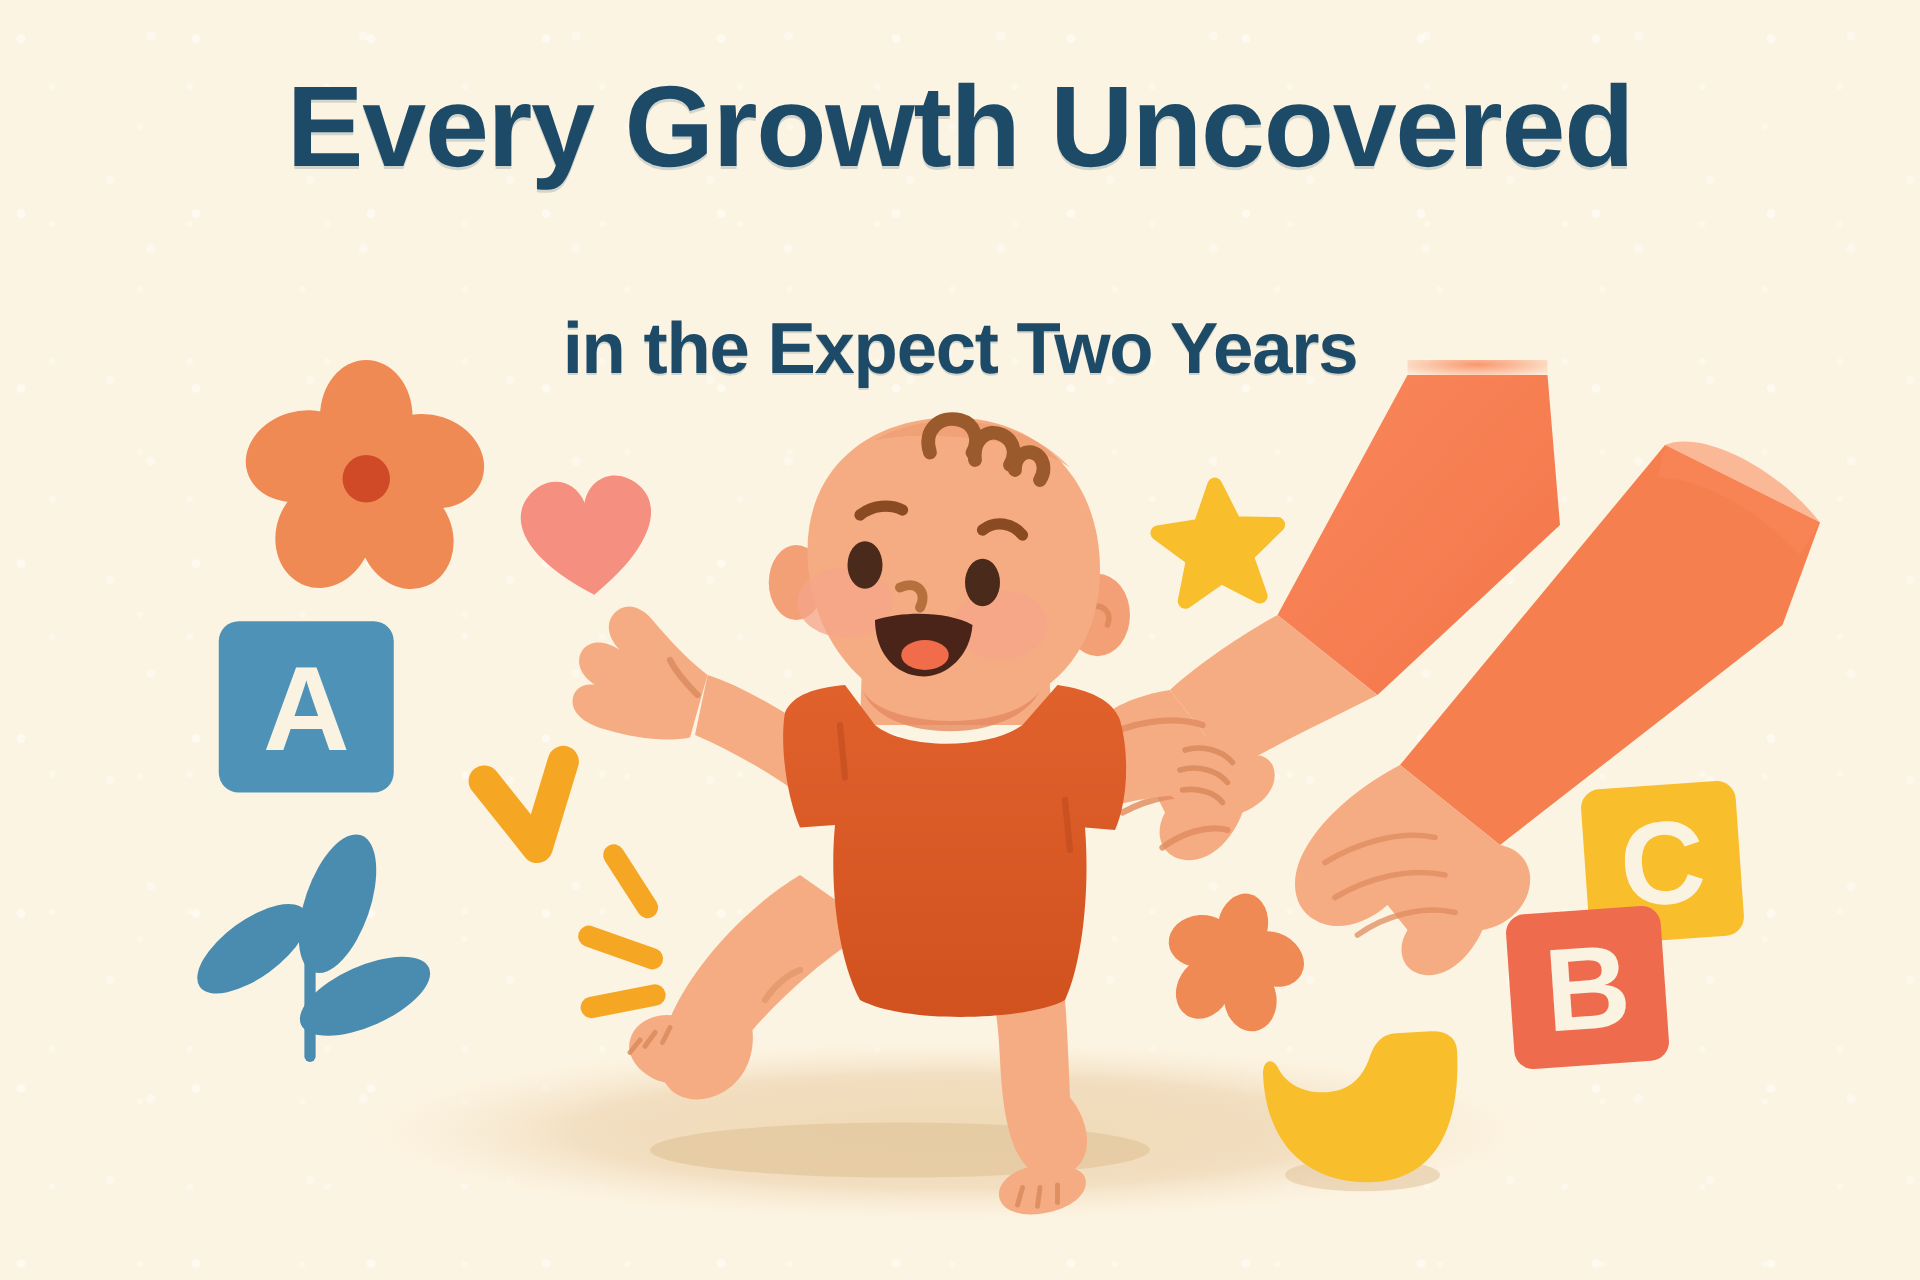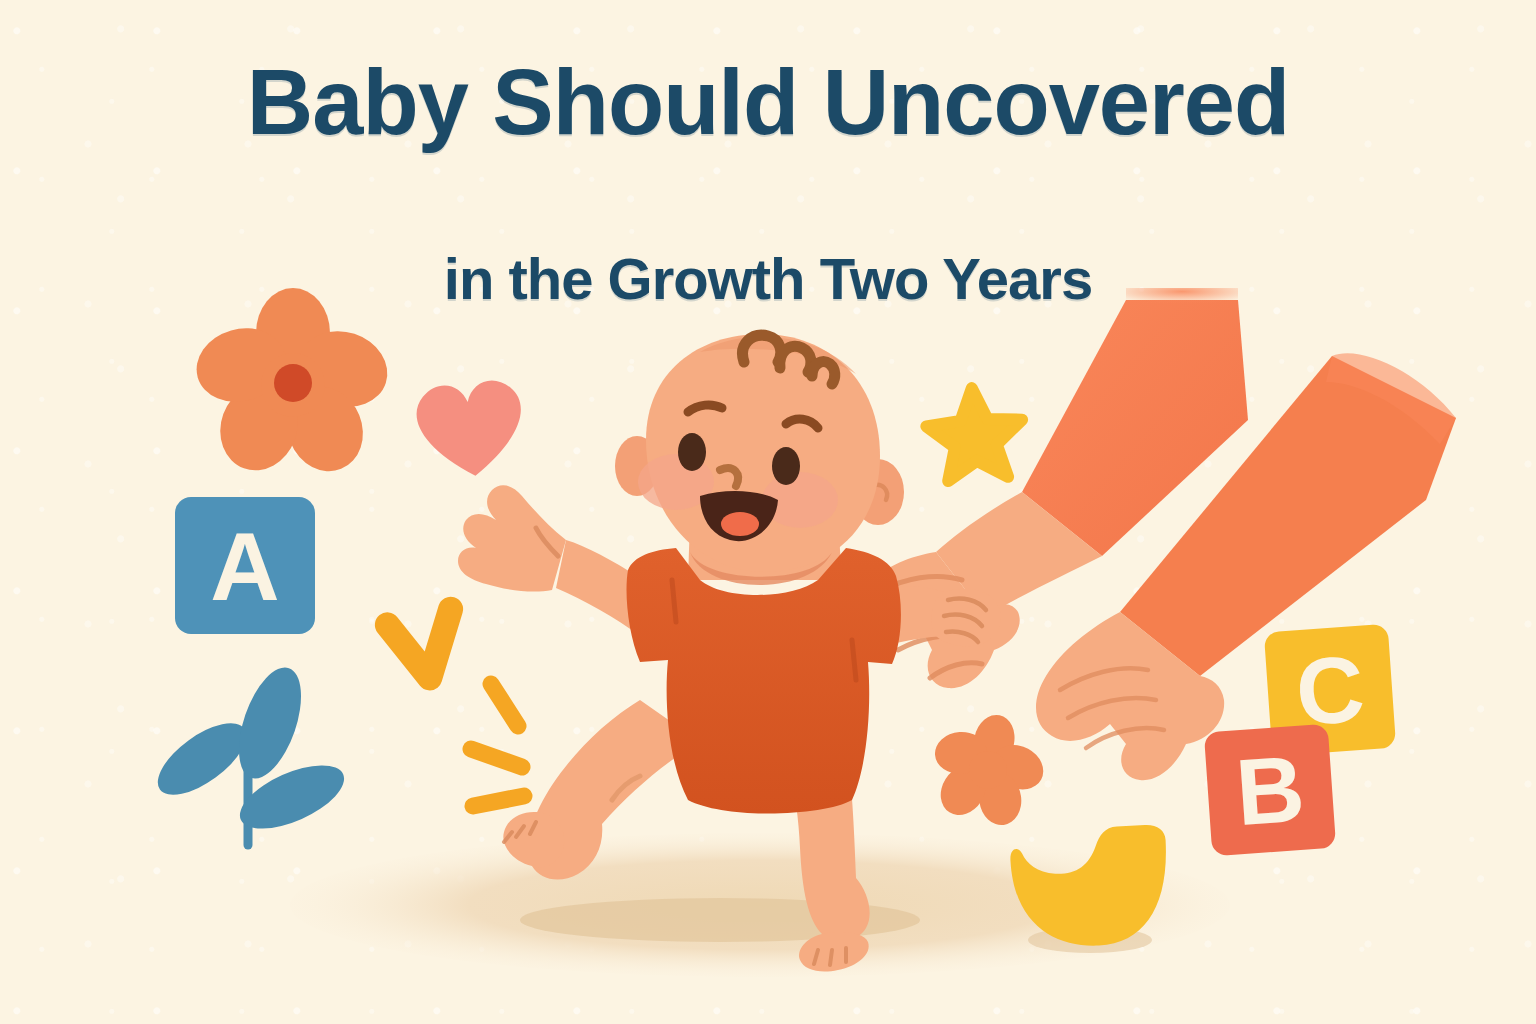--- a/index.html
+++ b/index.html
@@ -276,17 +276,17 @@
 
       <path d="M720,470 C734,464 742,474 736,486" stroke="#B5703E" stroke-width="8" fill="none" stroke-linecap="round"></path>
 
       <path d="M700,496 C726,488 760,490 778,500
                C776,528 752,546 730,540 C710,535 700,516 700,496 Z" fill="#4A2418"></path>
       <ellipse cx="740" cy="524" rx="19" ry="12" fill="#F06C4A"></ellipse>
     </g>
   </svg>
 
   <div id="textlayer">
-    <div class="ttl" id="title">Baby Should Uncovered</div>
-    <div class="ttl" id="sub2">in the Growth Two Years</div>
+    <div class="ttl" id="title">Every Growth Uncovered</div>
+    <div class="ttl" id="sub2">in the Expect Two Years</div>
   </div>
 
 </div>
 
 </body></html>

